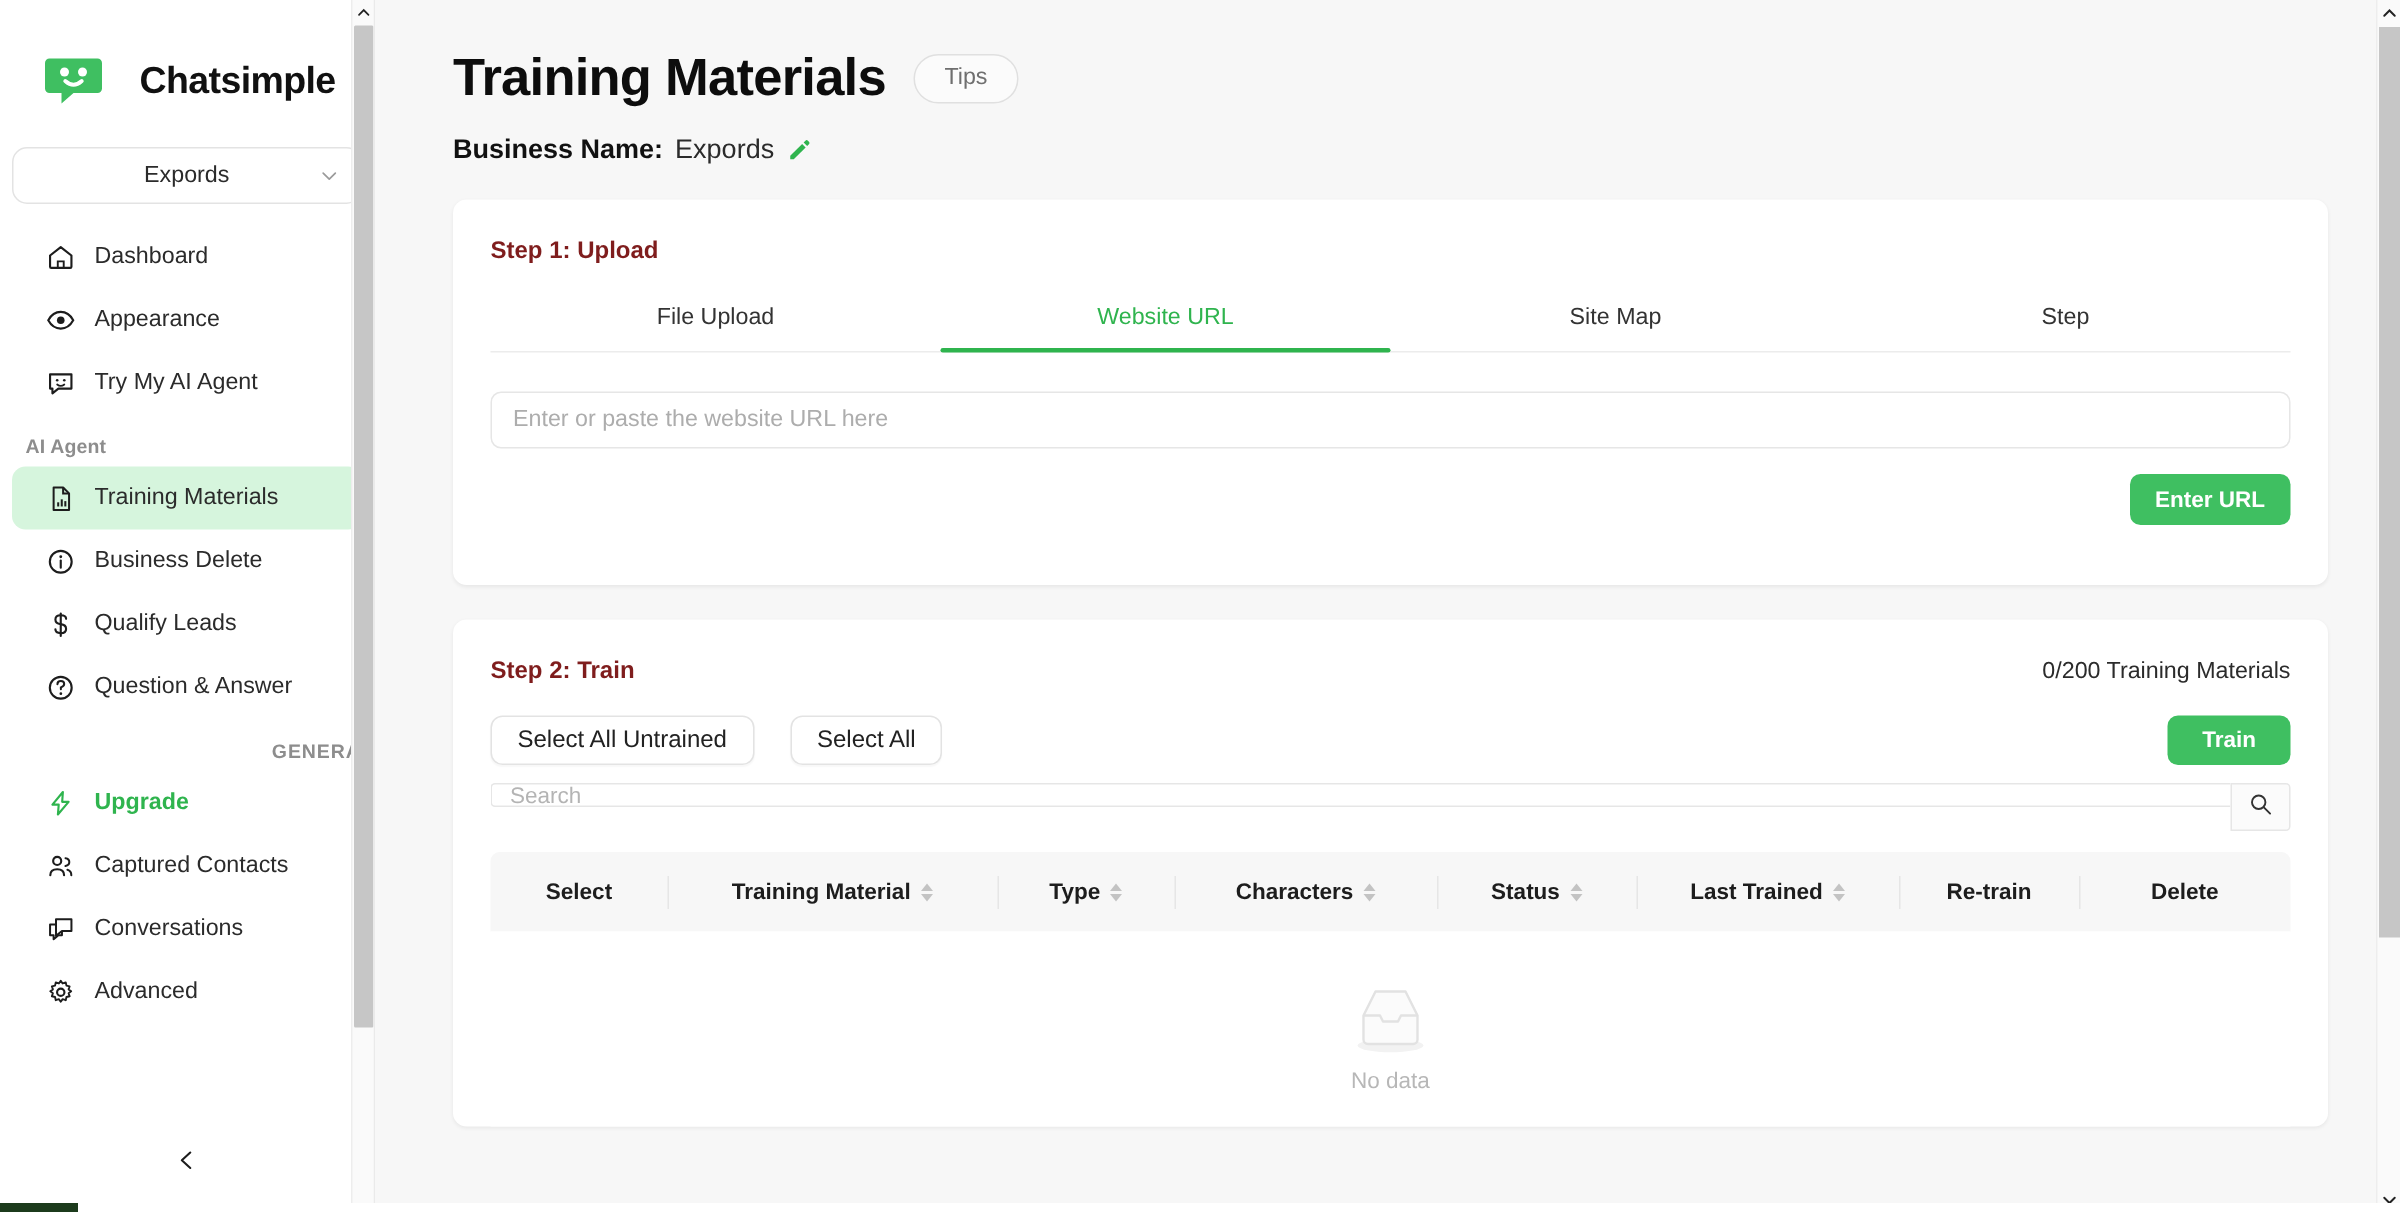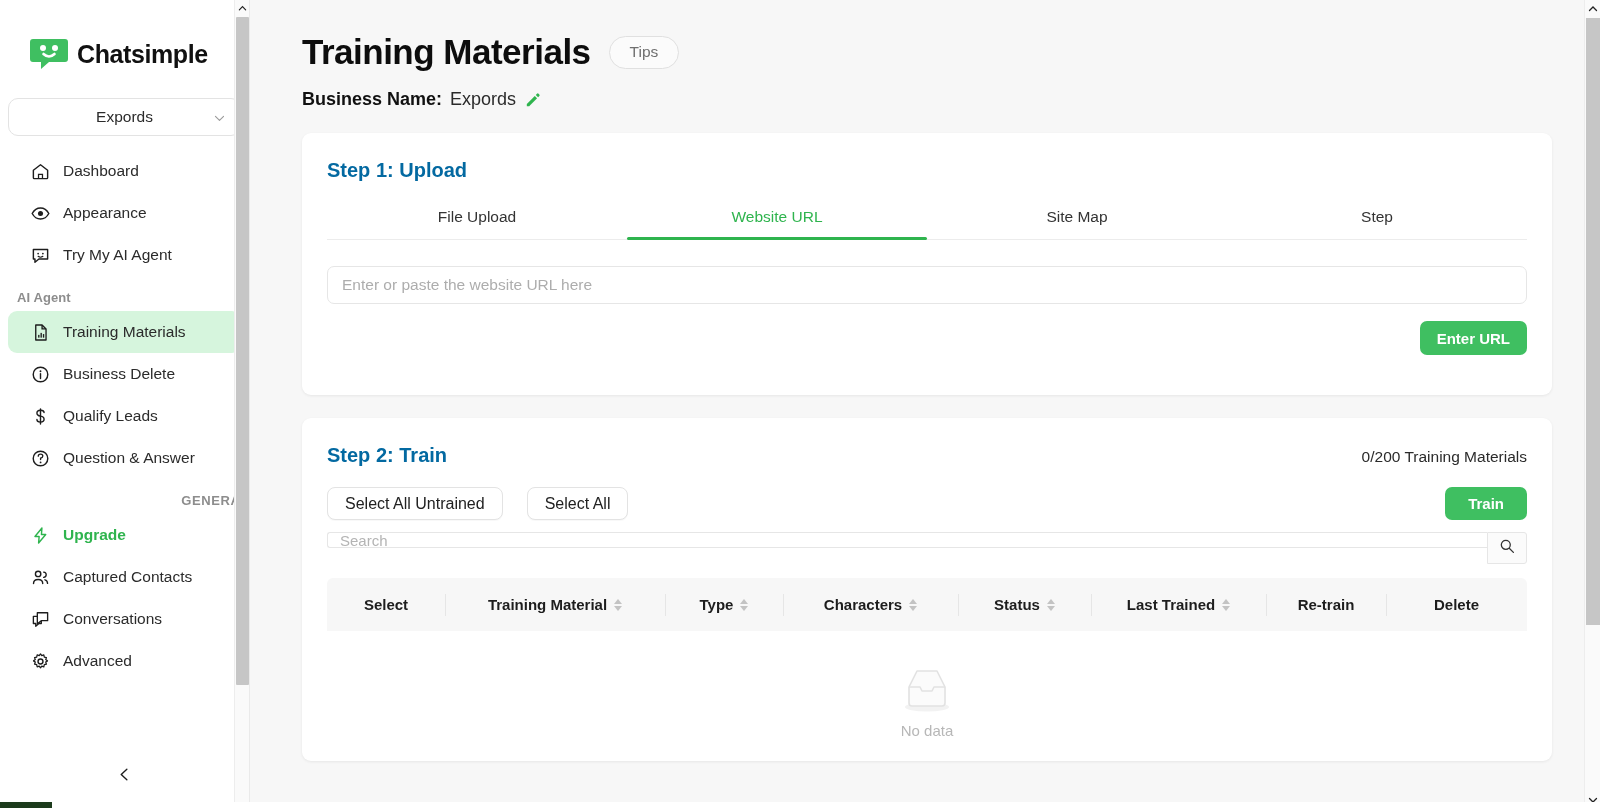--- a/index.html
+++ b/index.html
@@ -15,21 +15,21 @@
   
   .sidebar {
     position: relative;
     width: 250px; height: 808px;
     background: #ffffff;
     border-right: 1px solid #eaeaea;
     flex: 0 0 250px;
     overflow: hidden;
   }
   .brand {
-    display: flex; align-items: center; gap: 9px;
+    display: flex; align-items: center; gap: 25px;
     padding: 28px 0 0 30px;
     height: 80px;
   }
   .brand-logo { width: 38px; height: 34px; flex: 0 0 38px; }
   .brand-name {
     font-size: 25px; font-weight: bold; color: #111111;
     letter-spacing: -0.4px;
   }
 
   .workspace-select {
@@ -119,21 +119,21 @@
   .business-value { font-size: 18px; color: #2b2b2b; }
   .edit-pencil { width: 17px; height: 17px; color: #2fb44e; cursor: pointer; }
 
   .card {
     background: #ffffff;
     border-radius: 9px;
     margin-top: 23px;
     box-shadow: 0 1px 3px rgba(0,0,0,0.07);
     padding: 26px 25px 0 25px;
   }
-  .card-title { font-size: 20px; font-weight: bold; color: #0369a1; }
+  .card-title { font-size: 16px; font-weight: bold; color: #7f1d1d; }
 
   
   .tabs {
     display: flex; margin-top: 26px;
     border-bottom: 1px solid #ececec;
   }
   .tab {
     flex: 1 1 0; text-align: center;
     font-size: 15.5px; color: #333;
     padding-bottom: 13px;

